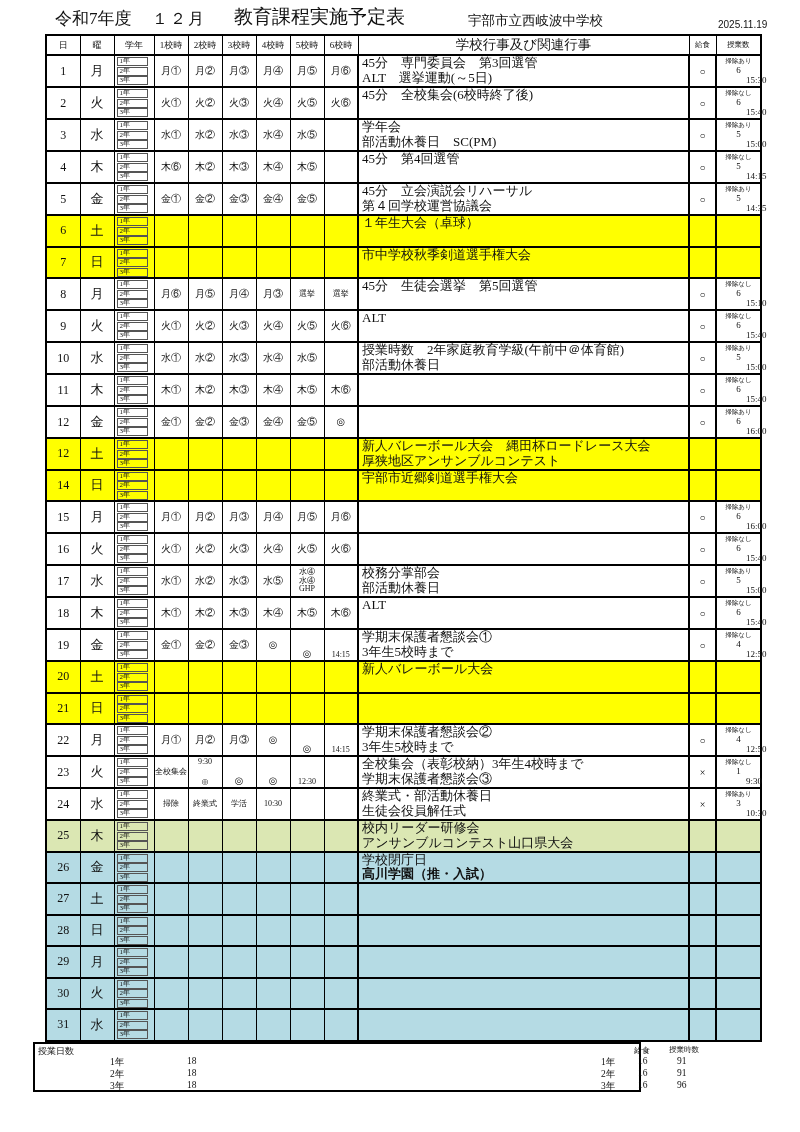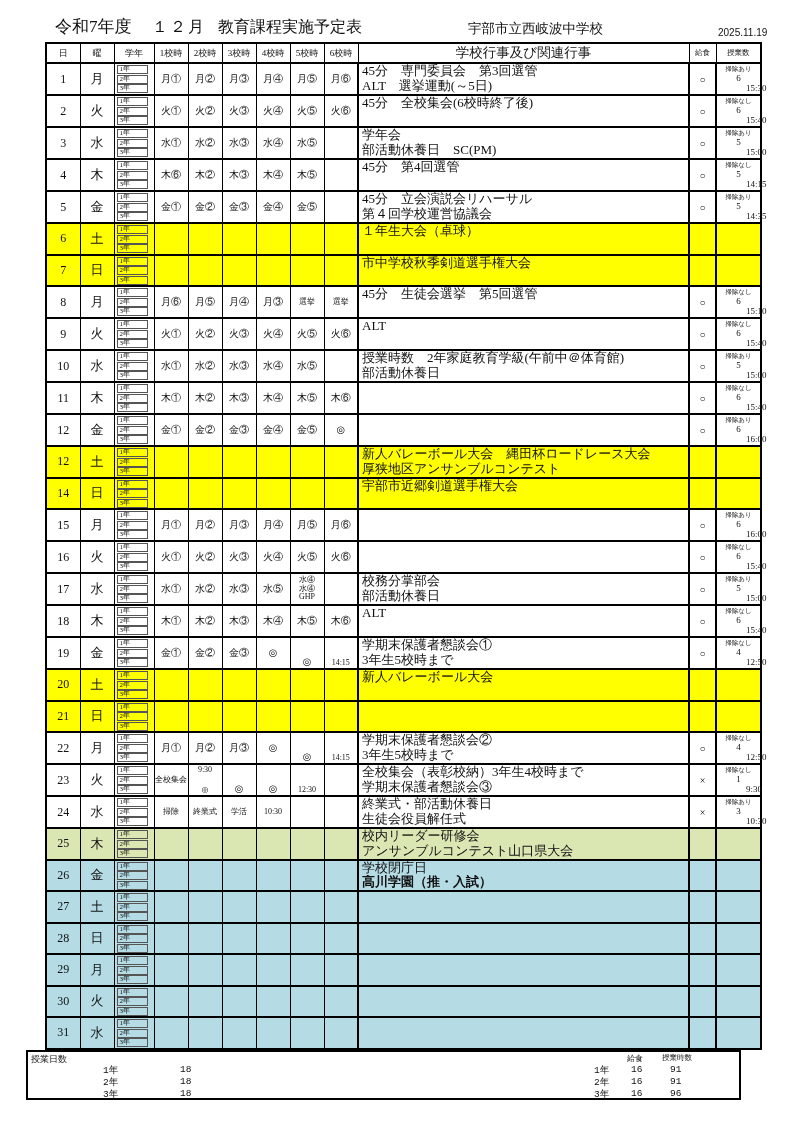--- a/index.html
+++ b/index.html
@@ -4,25 +4,25 @@
 <style>
   * { margin:0; padding:0; box-sizing:border-box; }
   body {
     width:800px; height:1132px; background:#ffffff; color:#111;
     font-family:"Liberation Serif","DejaVu Serif",serif;
     overflow:hidden;
   }
   .page { position:relative; width:800px; height:1132px; }
 
   
-  .titlebar { position:relative; height:42px;padding-left:48px; }
+  .titlebar { position:relative; height:34px;padding-left:48px; }
   .titlebar span { position:absolute; bottom:4px; white-space:nowrap; }
   .t-fiscal { left:55px;  font-size:17px; }
   .t-month  { left:152px; font-size:16px; letter-spacing:2px;margin-top:31px; }
-  .t-doc    { left:218px; font-size:16px; }
+  .t-doc    { left:234px; font-size:19px; }
   .t-school { left:468px; font-size:13.5px; }
   .t-date   { left:718px; font-size:10px; font-family:"Liberation Sans","DejaVu Sans",sans-serif; }
 
   
   table.sched {
     border-collapse:collapse; table-layout:fixed;
     margin-left:45px; width:715px;
     border:2px solid #000;
   }
   .sched th, .sched td {
@@ -59,23 +59,23 @@
 
   .c-lunch { text-align:center; vertical-align:middle !important; font-size:10px; }
 
   .c-cls { text-align:center; }
   .cl-note { font-size:6.5px; line-height:8px; padding-top:1px; }
   .cl-num  { font-size:9px;  line-height:10px; }
   .cl-time { font-size:9px;  line-height:10px;margin-left:29px; }
 
   
   .footer {
-    position:relative; margin-left:26px; width:715px; height:50px;
+    position:relative; margin-left:33px; width:608px; height:50px;
     border:2px solid #000; font-size:9.5px;
-    font-family:Liberation Mono, monospace;
+    font-family:Liberation Serif, serif;
   }
   .footer span { position:absolute; white-space:nowrap; }
   .f-title { left:3px; top:1px; font-size:9px; }
   .f-lh { left:599px; top:1px; font-size:8px; }
   .f-hh { left:634px; top:1px; font-size:7.5px; }
   .fr1 { top:12px; } .fr2 { top:24px; } .fr3 { top:36px; }
   .f-lg { left:75px; }  .f-lv { left:152px; }
   .f-rg { left:566px; } .f-rl { left:603px; } .f-rv { left:642px; }
 </style>
 </head>

